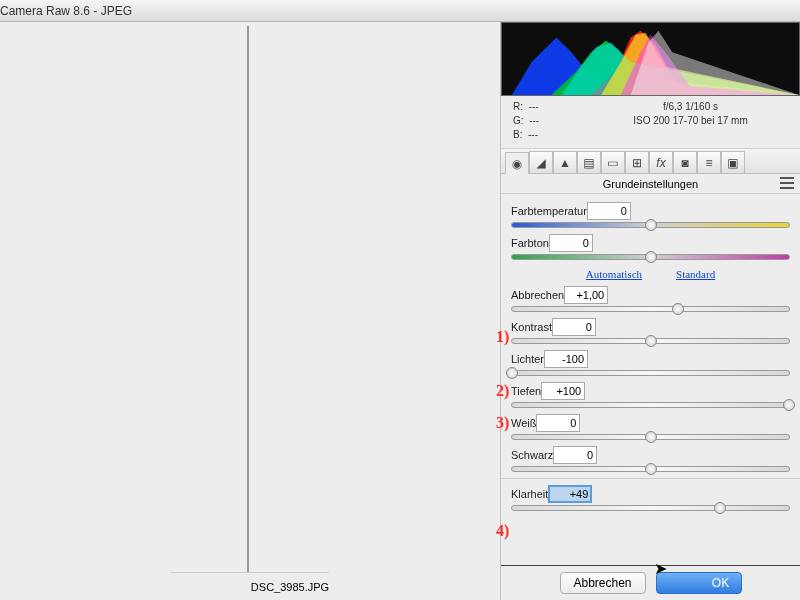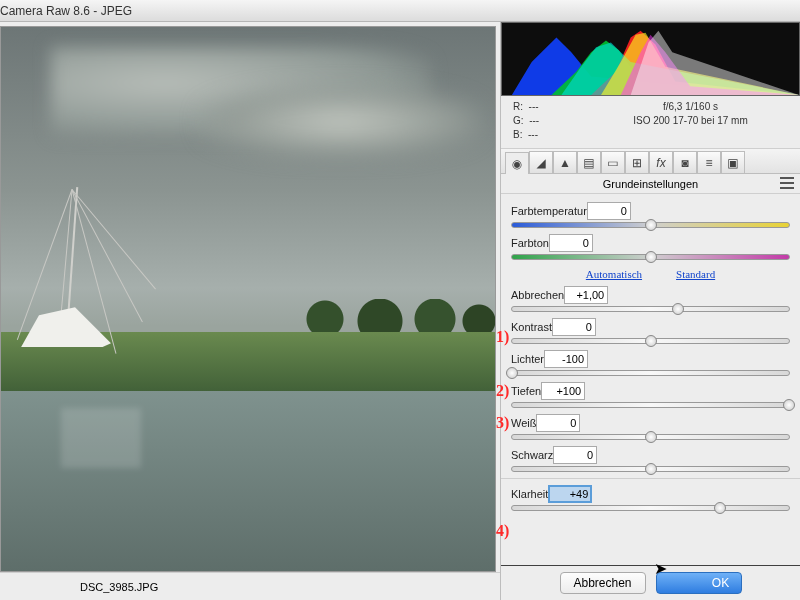--- a/index.html
+++ b/index.html
@@ -1,21 +1,21 @@
 <!DOCTYPE html>
 <html><head>
 <meta charset="utf-8">
 <style>
   * { box-sizing: border-box; margin: 0; padding: 0; }
   body { font-family: "Lucida Grande", Arial, sans-serif; font-size: 11px; background: #ededed; width: 800px; height: 600px; overflow: hidden; position: relative; }
   .app { display: flex; flex-direction: column; width: 800px; height: 600px; }
   .titlebar { height: 22px; background: linear-gradient(#f5f5f5,#dcdcdc); border-bottom: 1px solid #b5b5b5; display: flex; align-items: center; font-size: 12px; color: #333; }
   .main { display: flex; flex: 1; overflow: hidden; }
   
-  .preview { width: 500px; display: flex; flex-direction: column; background: #ededed; }
+  .preview { width: 500px; display: flex; flex-direction: column; background: #ededed; align-items: center; }
   .image-area { flex: 1; padding: 4px 4px 0 0; }
   .image-frame { width: 100%; height: 100%; border: 1px solid #999; background: #7a8a8d; position: relative; overflow: hidden; }
   .sky { position: absolute; inset: 0; background: linear-gradient(#6d7676 0%, #8b9491 30%, #a6afac 48%, #9aa49e 55%); }
   .cloud1 { position: absolute; top: 20px; left: 50px; width: 380px; height: 90px; background: radial-gradient(ellipse at 30% 40%, #b7bdb8 0%, #8f9995 60%, transparent 80%); filter: blur(8px); }
   .cloud2 { position: absolute; top: 60px; left: 200px; width: 280px; height: 70px; background: radial-gradient(ellipse, #c2c7c0 0%, #959d98 55%, transparent 80%); filter: blur(10px); }
   .land { position: absolute; left: 0; right: 0; top: 56%; height: 12%; background: linear-gradient(#6a8a4f,#3e5d36); }
   .trees { position: absolute; top: 50%; left: 280px; width: 220px; height: 40px; background: radial-gradient(circle at 20% 50%, #34502c 0 18px, transparent 19px), radial-gradient(circle at 45% 55%, #2f4827 0 22px, transparent 23px), radial-gradient(circle at 70% 50%, #36522e 0 20px, transparent 21px), radial-gradient(circle at 90% 55%, #2d4425 0 16px, transparent 17px); }
   .water { position: absolute; left: 0; right: 0; top: 67%; bottom: 0; background: linear-gradient(#7f928e,#5e6e6a); }
   .reflect { position: absolute; left: 60px; top: 70%; width: 80px; height: 60px; background: rgba(255,255,255,0.15); filter: blur(3px); }
   .tent { position: absolute; left: 20px; top: 46%; width: 120px; height: 80px; }

